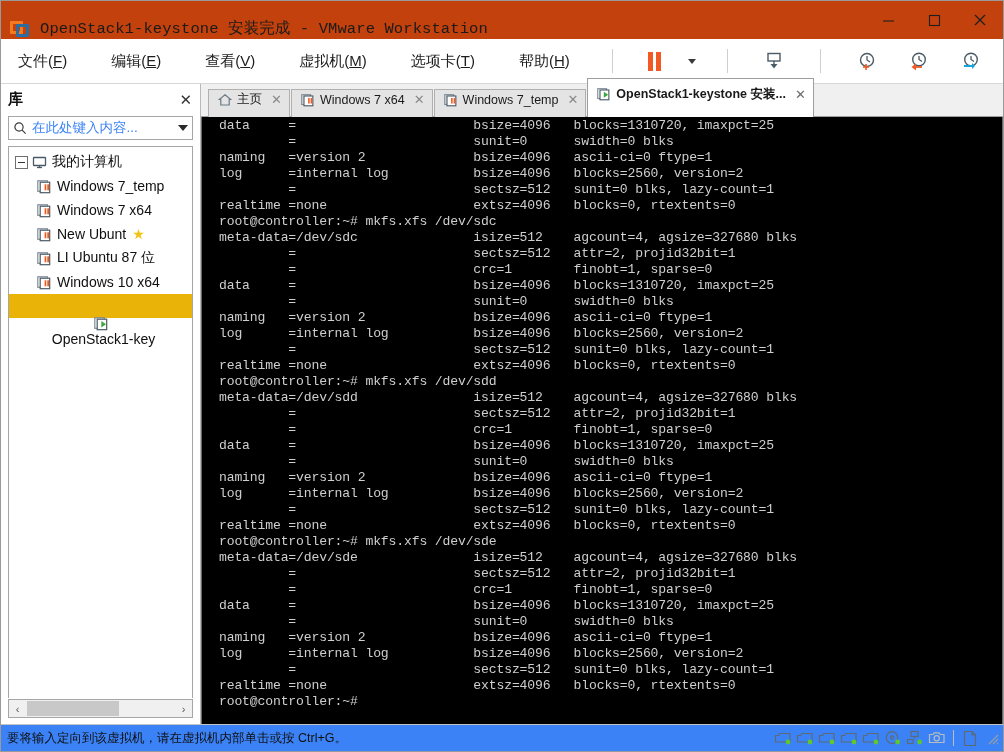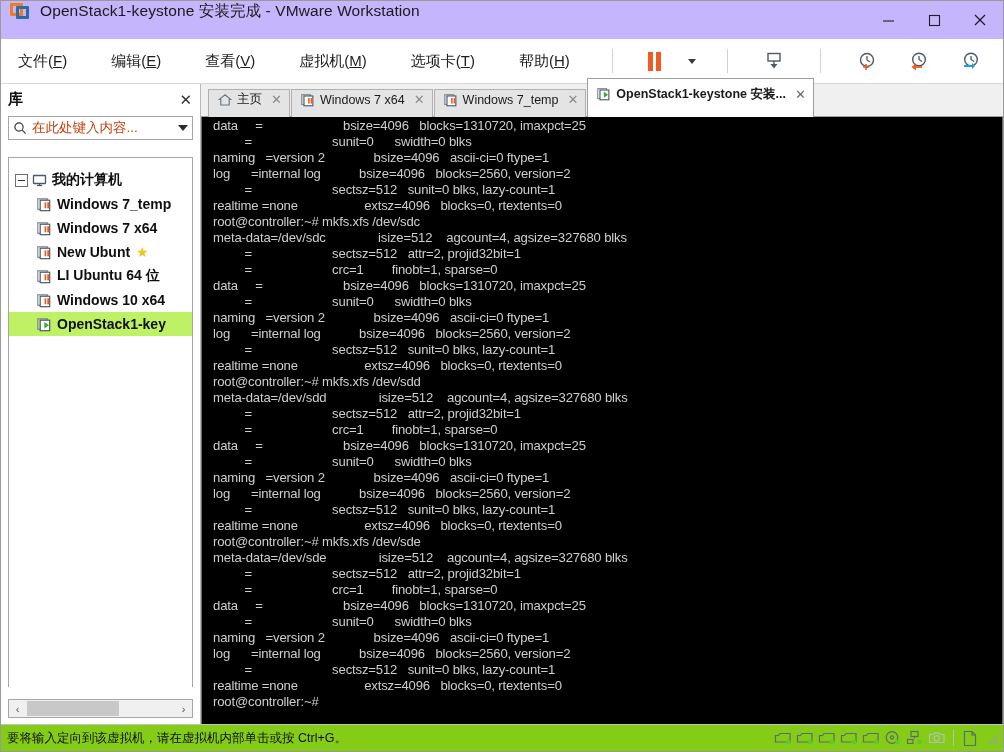--- a/index.html
+++ b/index.html
@@ -12,23 +12,24 @@
   #app {
     width: 1004px; height: 752px;
     display: flex; flex-direction: column;
     border: 1px solid #9a9a9a;
     background: #ffffff;
   }
 
   
   .titlebar {
     height: 38px; flex: 0 0 38px;
-    display: flex; align-items: flex-start;
-    background: #c4b5fd;
+    display: flex; align-items: flex-end;
+    background: #c2410c;
     padding-left: 9px;
+    font-family: Liberation Mono, monospace;
   }
   .app-logo { width: 20px; height: 20px; position: relative; flex: 0 0 20px; }
   .app-logo .sq-o {
     position: absolute; left: 0; top: 2px; width: 13px; height: 13px;
     border: 3px solid #f27a21; border-radius: 1px;
   }
   .app-logo .sq-b {
     position: absolute; left: 6px; top: 5px; width: 13px; height: 13px;
     border: 3px solid #2b6ca3; border-radius: 1px;
   }
@@ -87,36 +88,36 @@
     height: 30px; flex: 0 0 30px; display: flex; align-items: center;
     padding: 0 8px 0 7px;
   }
   .lib-title { font-size: 15px; color: #111; font-weight: 600; }
   .lib-close { margin-left: auto; font-size: 15px; color: #333; line-height: 1; }
   .search-wrap { padding: 2px 7px 5px 7px; }
   .search-box {
     height: 24px; border: 1px solid #a6a6a6; background: #fff;
     display: flex; align-items: center; padding: 0 4px; gap: 5px;
   }
-  .search-input-text { font-size: 13.5px; color: #c2410c; white-space: nowrap; overflow: hidden; }
+  .search-input-text { font-size: 13.5px; color: #3b82f6; white-space: nowrap; overflow: hidden; }
   .search-caret { margin-left: auto; }
   .search-caret::after {
     content: ""; display: block;
     border-left: 5px solid transparent; border-right: 5px solid transparent;
     border-top: 6px solid #2a2a2a;
   }
   .tree {
-    flex: 1 1 auto; margin: 12px 7px; border: 1px solid #a6a6a6; border-bottom: none;
-    background: #fff; overflow: hidden; padding-top: 10px; font-weight: bold;
+    flex: 1 1 auto; margin: 1px 7px; border: 1px solid #a6a6a6; border-bottom: none;
+    background: #fff; overflow: hidden; padding-top: 3px;
   }
   .tree-row {
     height: 24px; display: flex; align-items: center; padding-left: 6px;
     font-size: 14px; color: #0f0f0f; white-space: nowrap;
   }
-  .tree-row.selected { background: #bef264; }
+  .tree-row.selected { background: #eab308; flex-direction: column; }
   .expander {
     width: 13px; height: 13px; border: 1px solid #6e6e6e; background: #fff;
     display: flex; align-items: center; justify-content: center;
     margin-right: 4px; flex: 0 0 13px;
   }
   .expander::after { content: ""; width: 7px; height: 1px; background: #333; }
   .tree-indent { width: 22px; flex: 0 0 22px; }
   .tree-icon { margin-right: 5px; flex: 0 0 auto; display: flex; }
   .star { margin-left: 6px; color: #f0c419; font-size: 14px; line-height: 1; }
   .hscroll-wrap { padding: 0 7px 6px 7px; }
@@ -152,30 +153,30 @@
   }
   .tab-close { color: #8a8a8a; font-size: 13px; margin-left: 4px; }
   .tab.active .tab-close { color: #6a6a6a; }
 
   .console {
     flex: 1 1 auto; background: #000; overflow: hidden;
     border-left: 1px solid #6a6a6a; border-right: 1px solid #6a6a6a;
     position: relative;
   }
   .term {
-    font-family: Liberation Sans, sans-serif;
+    font-family: Liberation Mono, monospace;
     font-size: 13.1px; line-height: 16px; color: #cfcfcf;
-    white-space: pre; padding: 1px 0 0 11px;
+    white-space: pre; padding: 1px 0 0 17px;
     letter-spacing: -0.15px;
   }
 
   
   .statusbar {
     height: 27px; flex: 0 0 27px; display: flex; align-items: center;
-    background: #84cc16; border-top: 1px solid #c4c4c4;
+    background: #3b82f6; border-top: 1px solid #c4c4c4;
     padding: 0 4px 0 6px; font-size: 12.5px; color: #101010;
   }
   .status-icons { margin-left: auto; display: flex; align-items: center; gap: 2px; }
   .st-icon { width: 20px; height: 18px; display: flex; align-items: center; justify-content: center; }
   .st-sep { width: 1px; height: 16px; background: #bdbdbd; margin: 0 4px; }
   .grip { width: 14px; height: 14px; margin-left: 3px; }
 </style>
 </head>
 <body>
 
@@ -384,21 +385,21 @@
         <div class="tree-row">
           <span class="tree-indent"></span>
           <span class="tree-icon">
             <svg width="15" height="15" viewBox="0 0 15 15">
               <rect x="0.8" y="1.8" width="9.5" height="10.5" fill="none" stroke="#7d8b97" stroke-width="1.2"></rect>
               <rect x="3.2" y="3.2" width="9.5" height="10.5" fill="#fff" stroke="#4a5a66" stroke-width="1.2"></rect>
               <rect x="7.6" y="5.3" width="1.7" height="6" fill="#f15a22"></rect>
               <rect x="10.3" y="5.3" width="1.7" height="6" fill="#f15a22"></rect>
             </svg>
           </span>
-          <span>LI Ubuntu 64 位</span>
+          <span>LI Ubuntu 87 位</span>
         </div>
 
         <div class="tree-row">
           <span class="tree-indent"></span>
           <span class="tree-icon">
             <svg width="15" height="15" viewBox="0 0 15 15">
               <rect x="0.8" y="1.8" width="9.5" height="10.5" fill="none" stroke="#7d8b97" stroke-width="1.2"></rect>
               <rect x="3.2" y="3.2" width="9.5" height="10.5" fill="#fff" stroke="#4a5a66" stroke-width="1.2"></rect>
               <rect x="7.6" y="5.3" width="1.7" height="6" fill="#f15a22"></rect>
               <rect x="10.3" y="5.3" width="1.7" height="6" fill="#f15a22"></rect>

